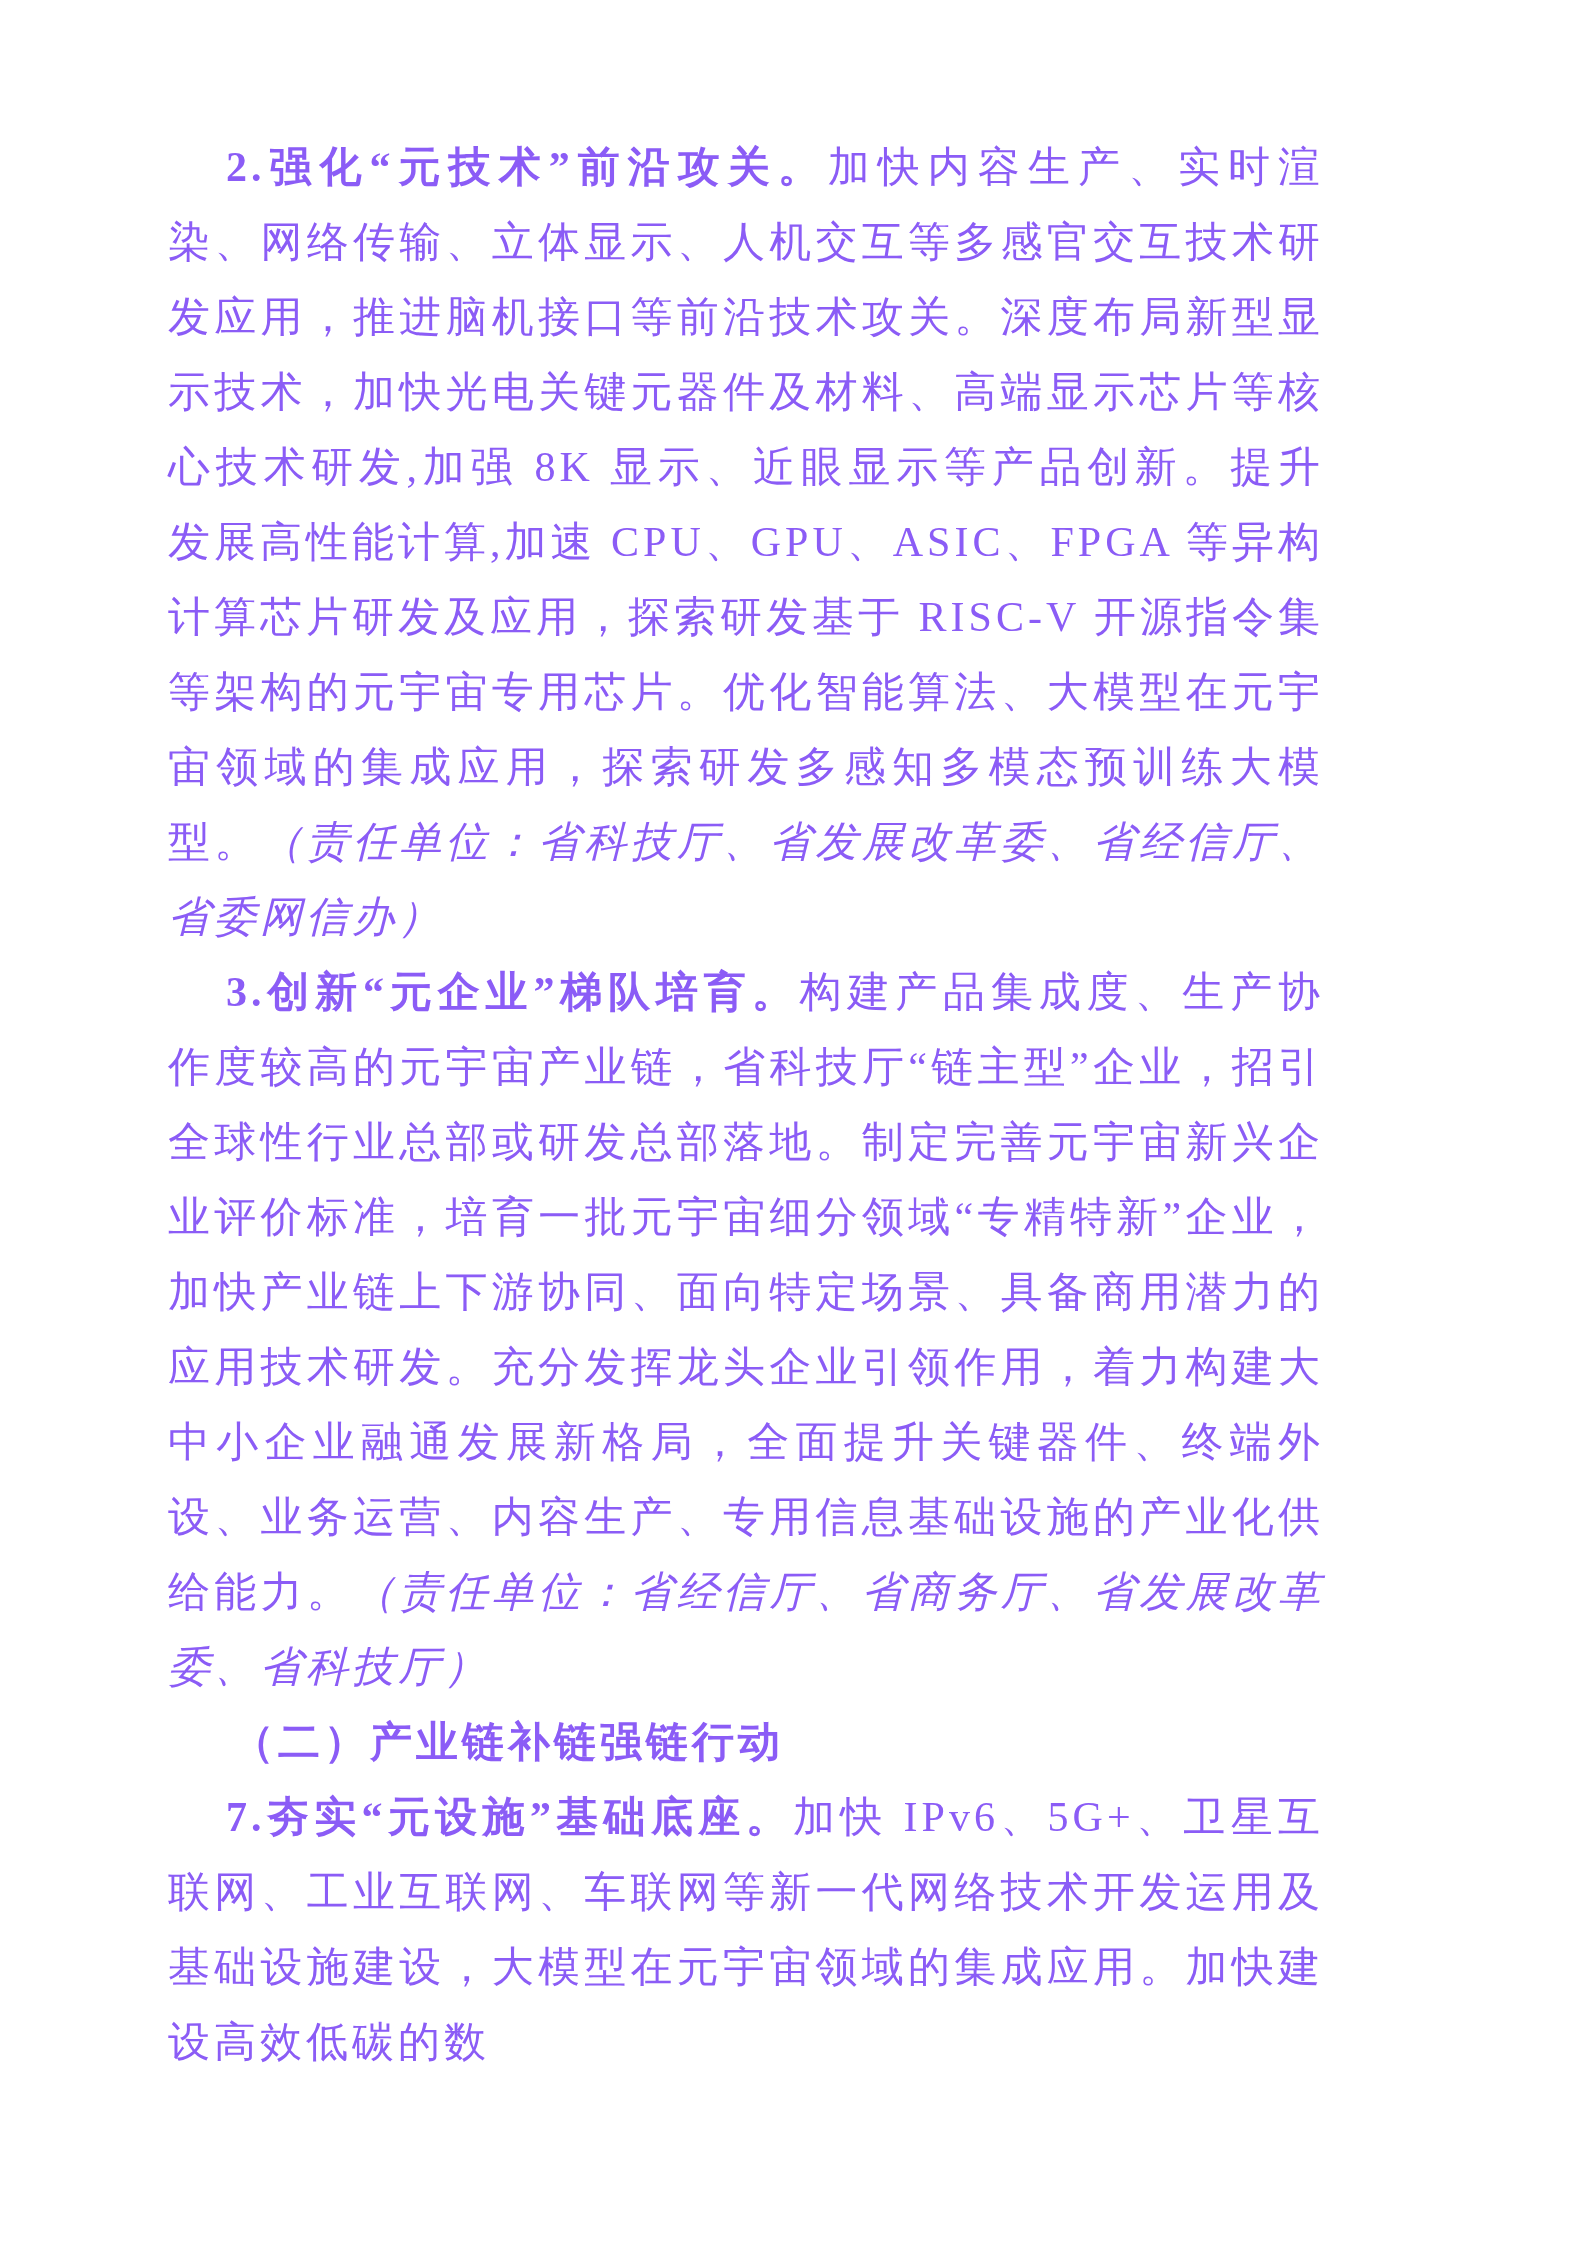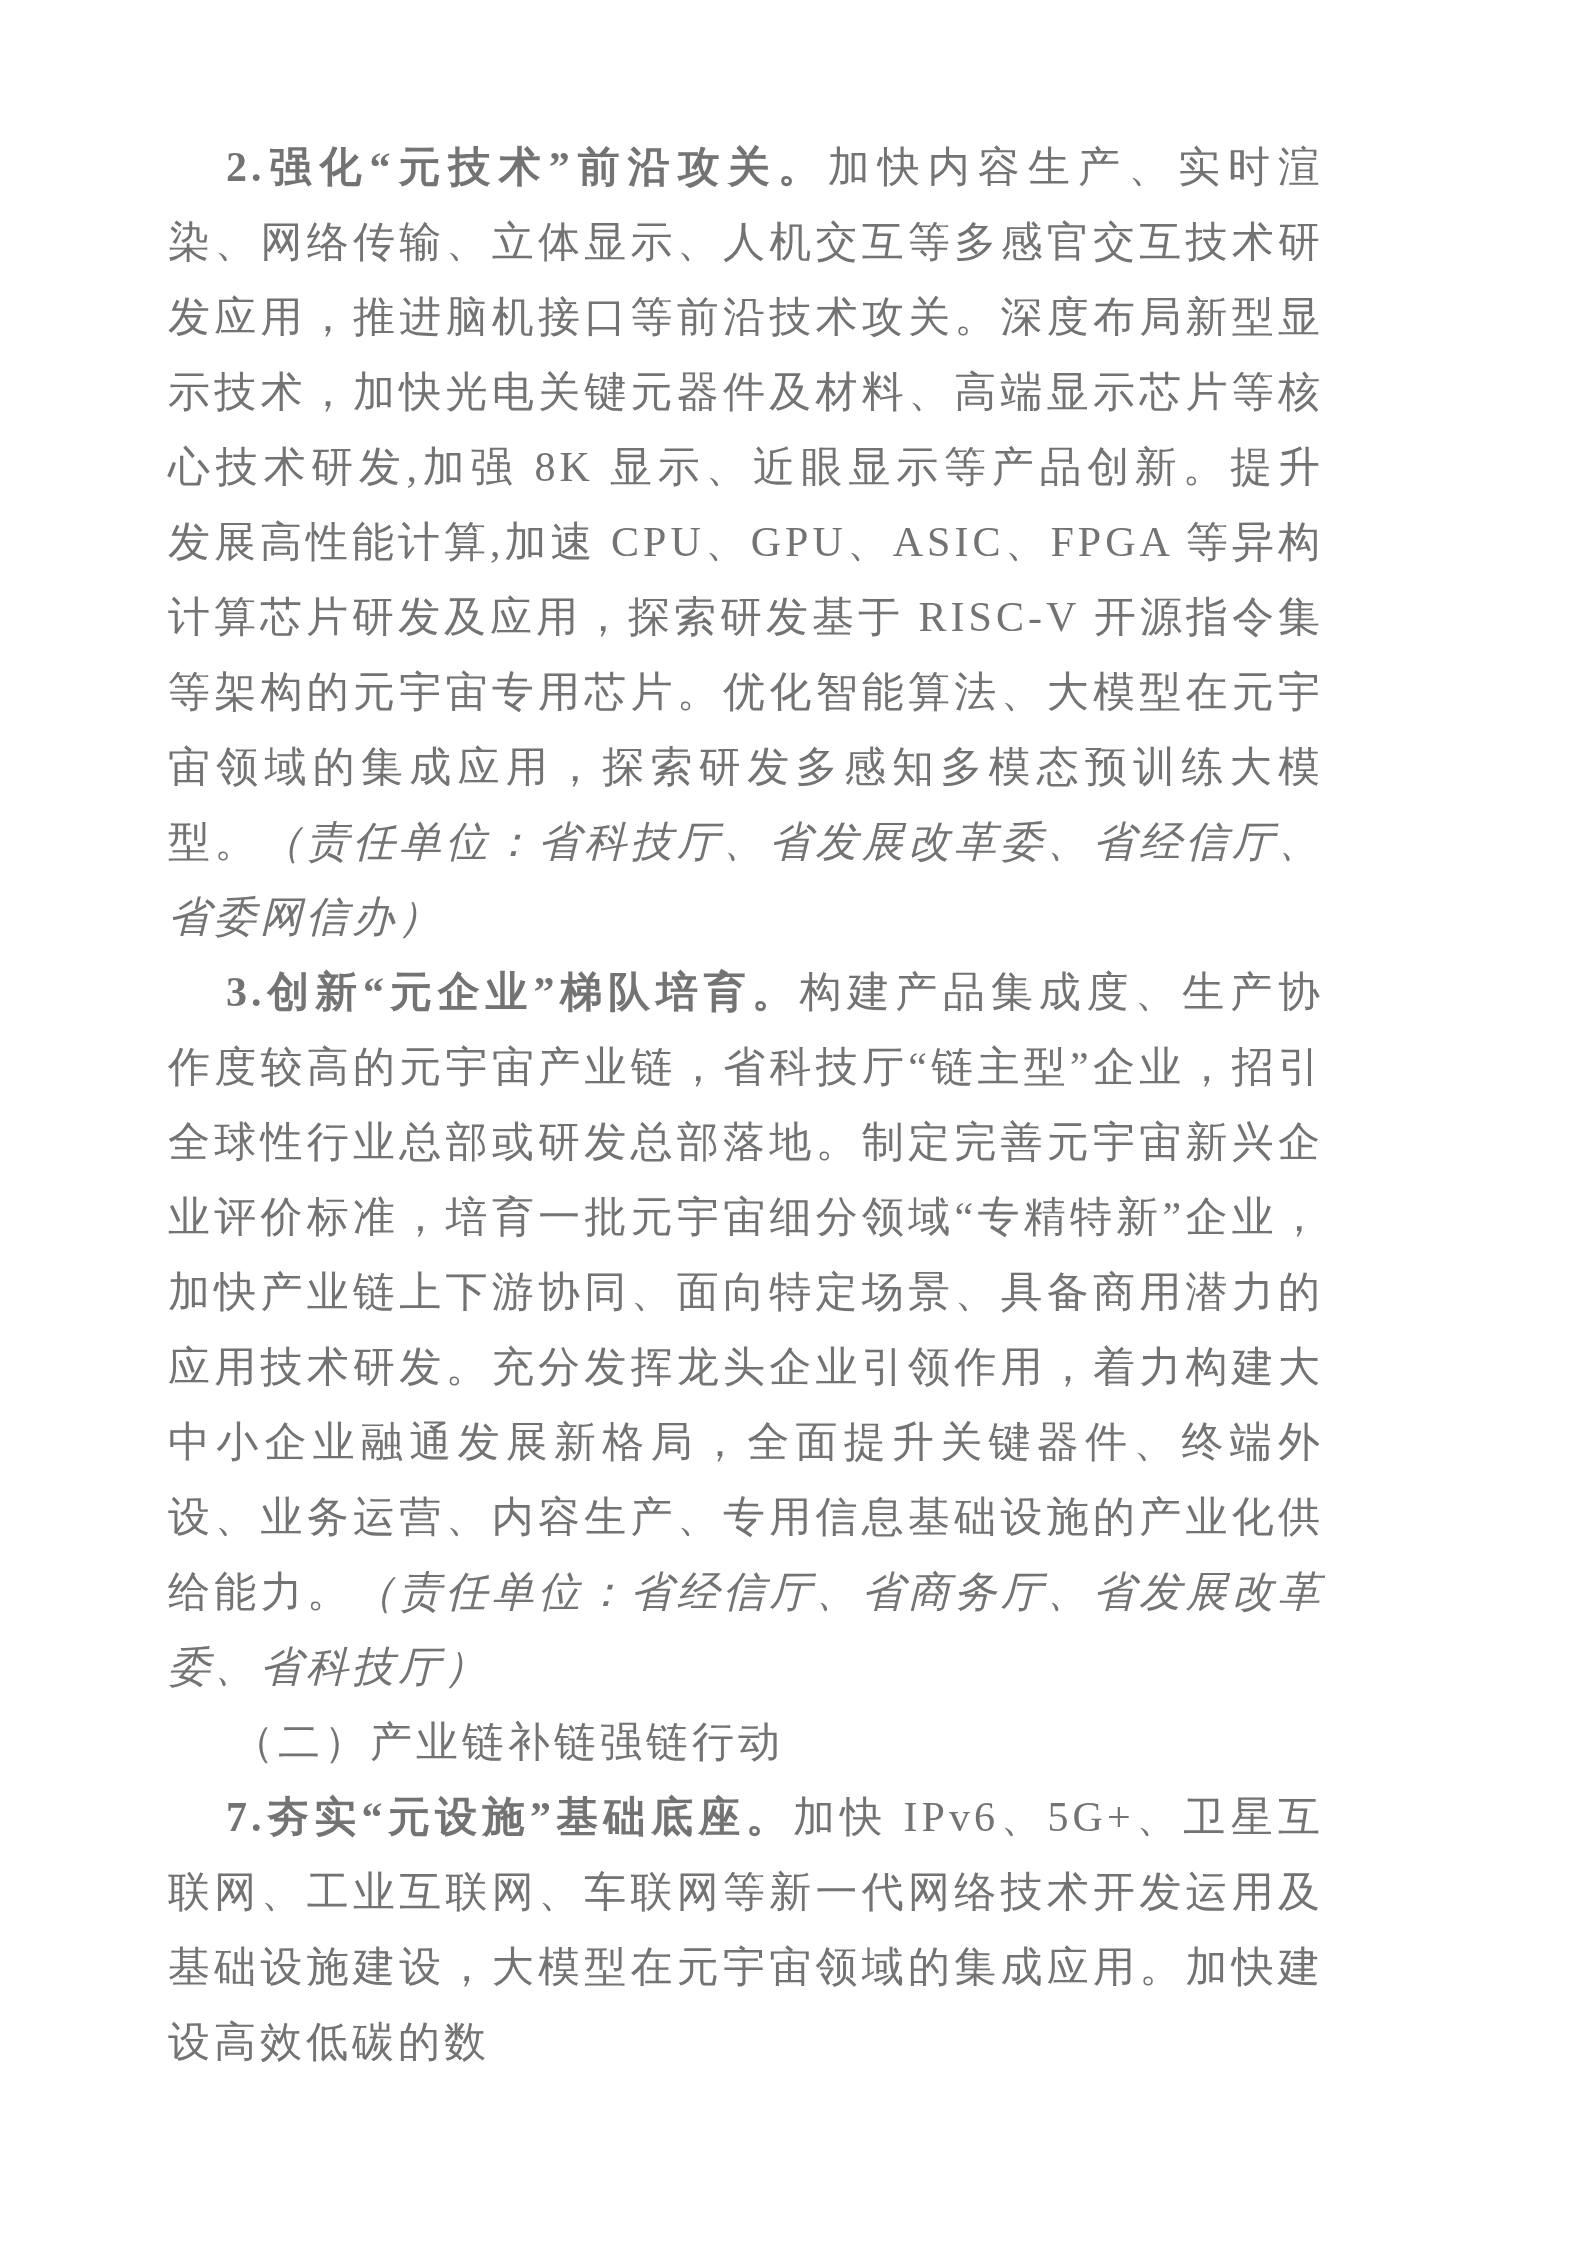--- a/index.html
+++ b/index.html
@@ -6,21 +6,21 @@
   html, body { margin: 0; padding: 0; }
   body {
     background: #ffffff;
     font-family: "Liberation Serif", "DejaVu Serif", serif;
   }
   .page {
     position: relative;
     width: 1491px;
     height: 2245px;
     background: #ffffff;
-    color: #737373;
+    color: #8b5cf6;
     overflow: hidden;
   }
   .content {
     padding: 130px 167px 0 168px;
     font-size: 42px;
     line-height: 75px;
     letter-spacing: 4px;
     text-align: justify;
   }
   p.para, p.heading {
@@ -29,21 +29,21 @@
     text-indent: 58px;
   }
   .lead {
     font-weight: bold;
   }
   .resp {
     
     font-style: italic;
   }
   p.heading {
-    font-weight: normal;
+    font-weight: bold;
     text-indent: 64px;
   }
 </style>
 </head>
 <body>
 
 <div class="page">
   <div class="content">
 
     <p class="para"><span class="lead">2.强化“元技术”前沿攻关。</span><span class="body-text">加快内容生产、实时渲染、网络传输、立体显示、人机交互等多感官交互技术研发应用，推进脑机接口等前沿技术攻关。深度布局新型显示技术，加快光电关键元器件及材料、高端显示芯片等核心技术研发,加强 8K 显示、近眼显示等产品创新。提升发展高性能计算,加速 CPU、GPU、ASIC、FPGA 等异构计算芯片研发及应用，探索研发基于 RISC-V 开源指令集等架构的元宇宙专用芯片。优化智能算法、大模型在元宇宙领域的集成应用，探索研发多感知多模态预训练大模型。</span><span class="resp">（责任单位：省科技厅、省发展改革委、省经信厅、省委网信办）</span></p>

